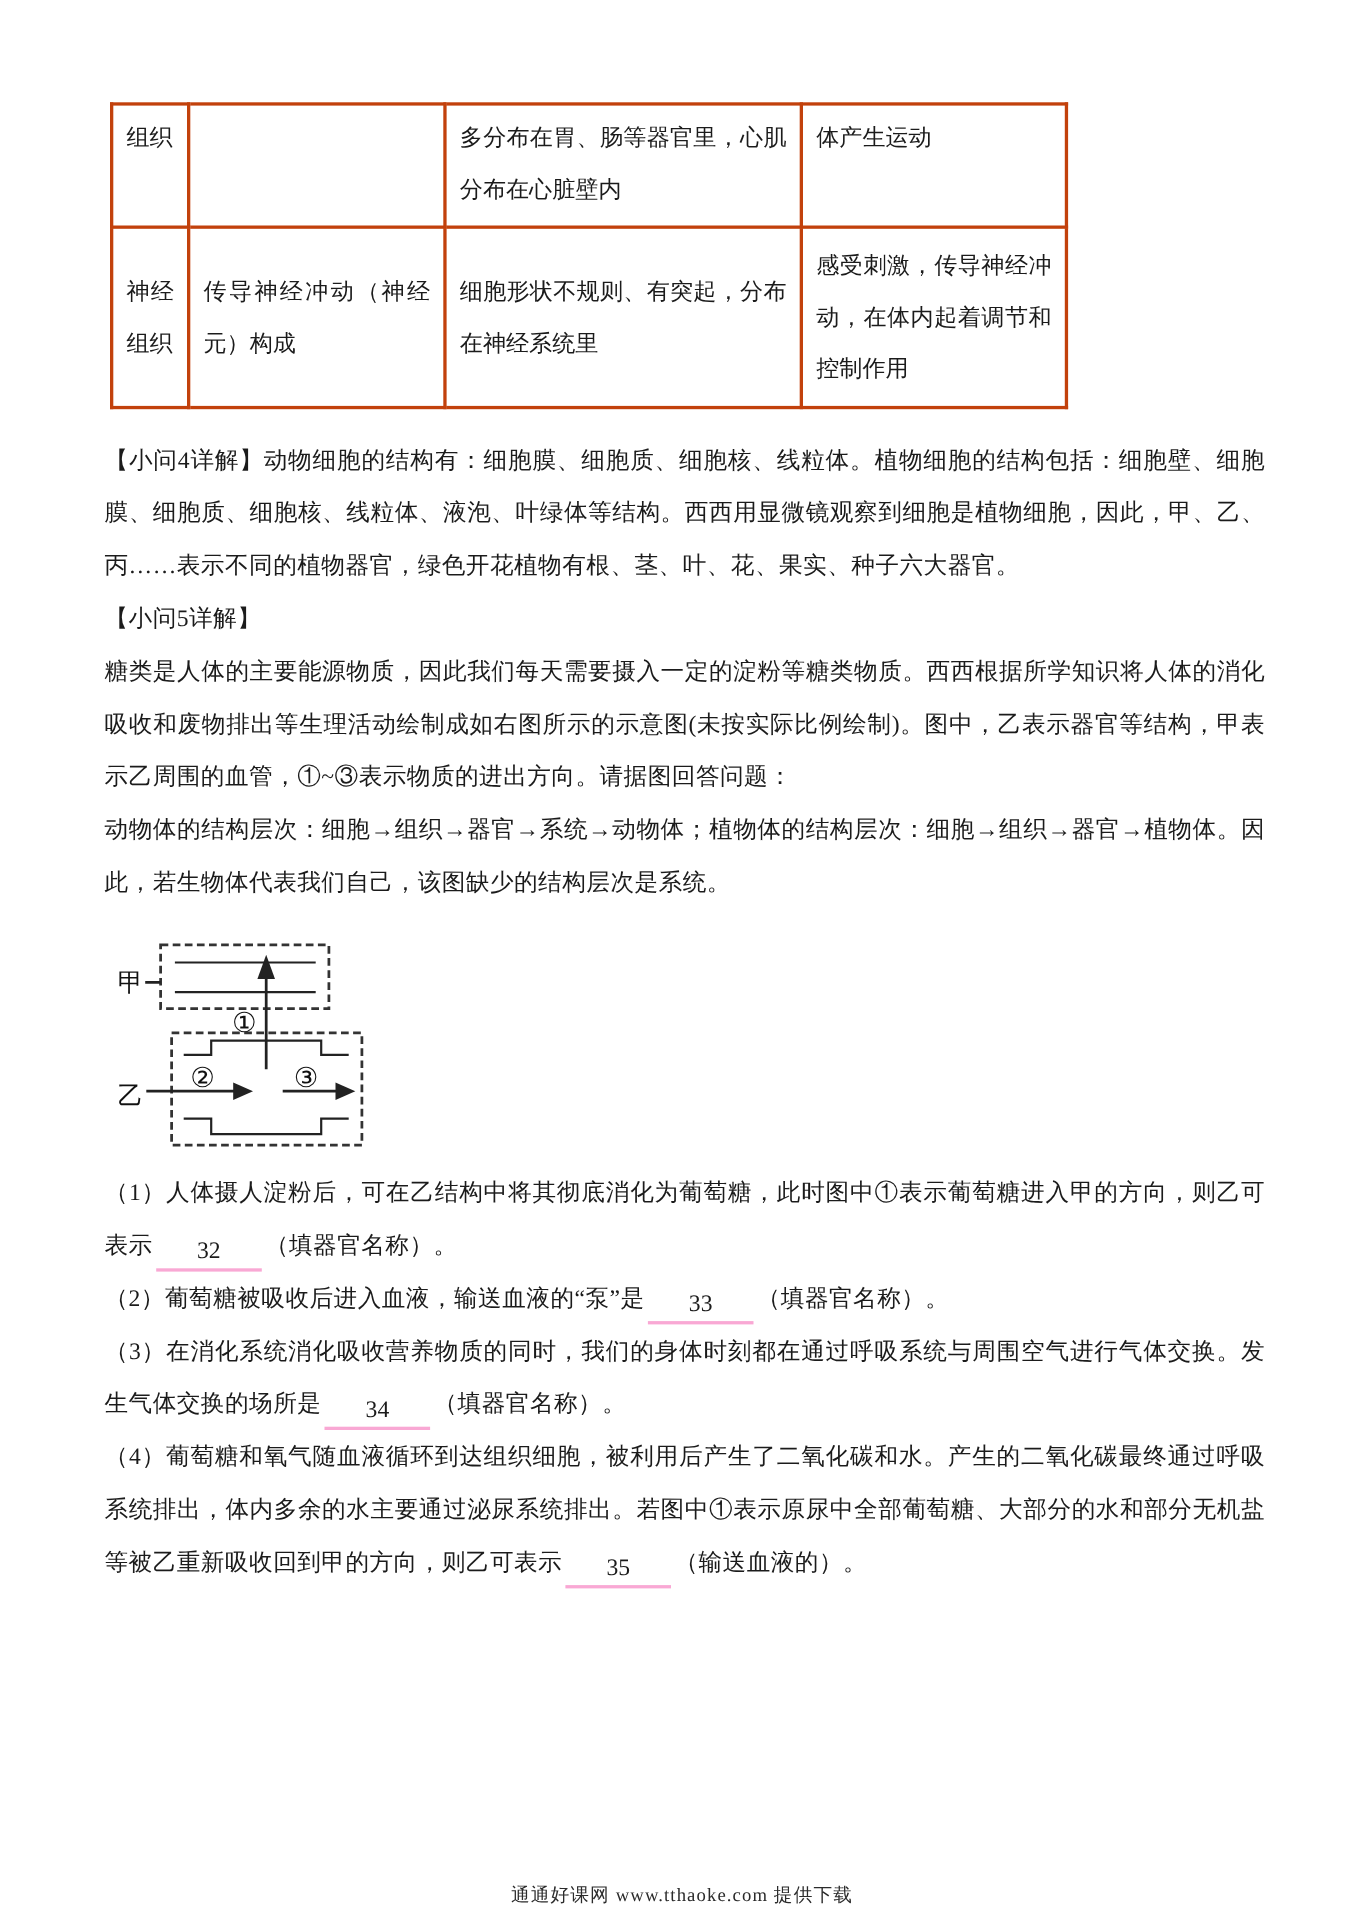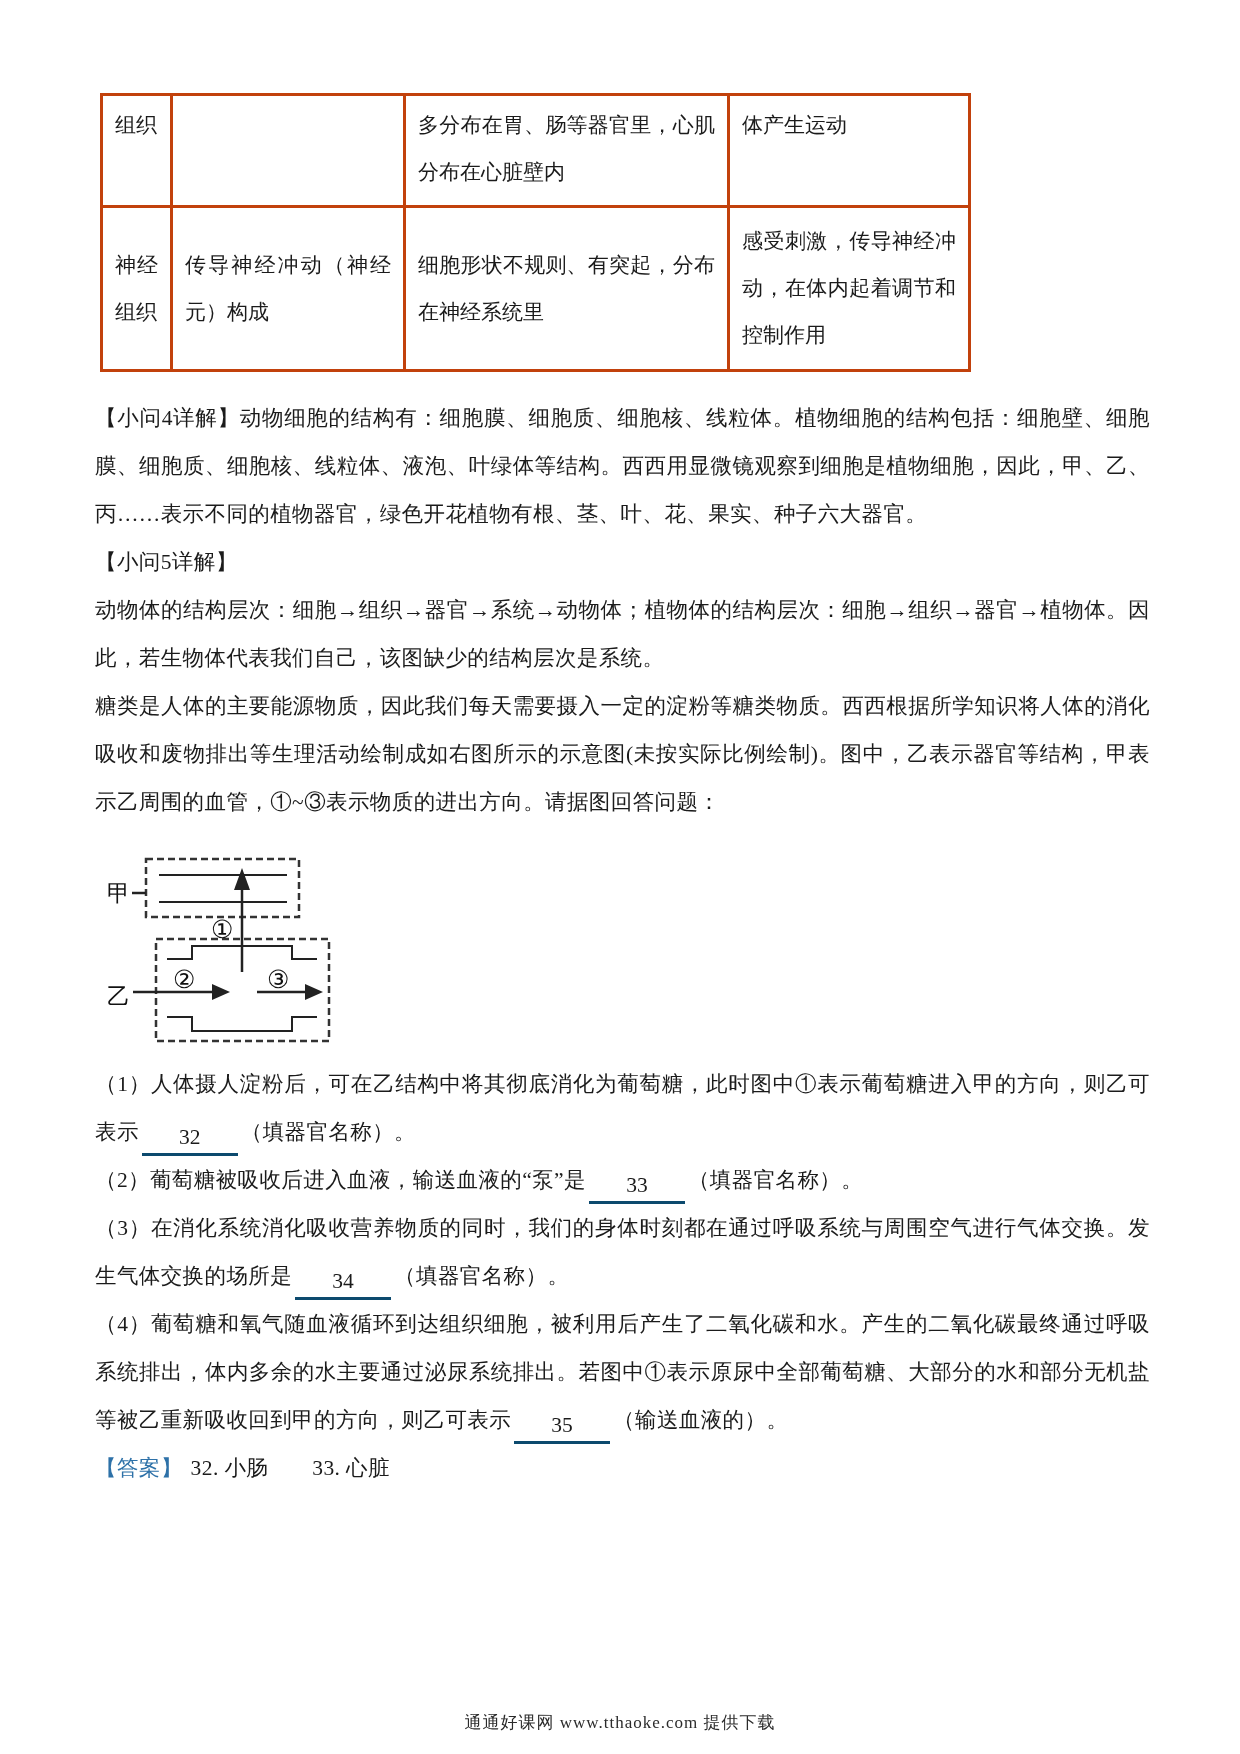--- a/index.html
+++ b/index.html
@@ -27,21 +27,21 @@
   }
   td.c1{padding:6px 10px;}
   tr.r1{height:112px;}
   tr.r1 td{vertical-align:top;}
   tr.r2{height:164px;}
   tr.r2 td{vertical-align:middle;}
   p.para{margin:0;line-height:48px;text-align:justify;}
   p.first{margin-top:22px;}
   .blank{
     display:inline-block;min-width:96px;text-align:center;
-    border-bottom:3px solid #0c4a6e;
+    border-bottom:3px solid #f9a8d4;
     height:32px;line-height:32px;vertical-align:-5px;
     margin:0 3px;letter-spacing:0;
   }
   .diagram{margin:18px 0 4px 4px;height:212px;}
   .diagram svg{display:block;}
   .dz-text{font-size:23px;fill:#111;font-family:"Liberation Serif","DejaVu Serif",serif;}
   .dz-circ{font-size:25px;fill:#111;font-family:"Liberation Serif","DejaVu Serif",serif;}
   p.answer{margin:0;line-height:48px;}
   p.answer .tag{color:#2d71a8;}
   p.answer .item1{margin-left:8px;}
@@ -74,22 +74,22 @@
         <td class="c1">神经组织</td>
         <td>传导神经冲动（神经元）构成</td>
         <td>细胞形状不规则、有突起，分布在神经系统里</td>
         <td>感受刺激，传导神经冲动，在体内起着调节和控制作用</td>
       </tr>
     </tbody>
   </table>
 
   <p class="para first">【小问4详解】动物细胞的结构有：细胞膜、细胞质、细胞核、线粒体。植物细胞的结构包括：细胞壁、细胞膜、细胞质、细胞核、线粒体、液泡、叶绿体等结构。西西用显微镜观察到细胞是植物细胞，因此，甲、乙、丙……表示不同的植物器官，绿色开花植物有根、茎、叶、花、果实、种子六大器官。</p>
   <p class="para">【小问5详解】</p>
+  <p class="para">糖类是人体的主要能源物质，因此我们每天需要摄入一定的淀粉等糖类物质。西西根据所学知识将人体的消化吸收和废物排出等生理活动绘制成如右图所示的示意图(未按实际比例绘制)。图中，乙表示器官等结构，甲表示乙周围的血管，①~③表示物质的进出方向。请据图回答问题：</p>
   <p class="para">动物体的结构层次：细胞→组织→器官→系统→动物体；植物体的结构层次：细胞→组织→器官→植物体。因此，若生物体代表我们自己，该图缺少的结构层次是系统。</p>
-  <p class="para">糖类是人体的主要能源物质，因此我们每天需要摄入一定的淀粉等糖类物质。西西根据所学知识将人体的消化吸收和废物排出等生理活动绘制成如右图所示的示意图(未按实际比例绘制)。图中，乙表示器官等结构，甲表示乙周围的血管，①~③表示物质的进出方向。请据图回答问题：</p>
 
   <div class="diagram">
     <svg width="340" height="212" viewBox="0 0 340 212" xmlns="http://www.w3.org/2000/svg">
 
       <rect x="47" y="15" width="153" height="58" fill="none" stroke="#333" stroke-width="2.5" stroke-dasharray="7,4"></rect>
       <line x1="60" y1="31" x2="188" y2="31" stroke="#222" stroke-width="2"></line>
       <line x1="60" y1="58" x2="188" y2="58" stroke="#222" stroke-width="2"></line>
       <text x="8" y="57" class="dz-text">甲</text>
       <line x1="33" y1="49" x2="47" y2="49" stroke="#222" stroke-width="2.5"></line>
 
@@ -114,17 +114,16 @@
 
   <p class="para"><span>（1）人体摄人淀粉后，可在乙结构中将其彻底消化为葡萄糖，此时图中①表示葡萄糖进入甲的方向，则乙可表示</span><span class="blank">32</span><span>（填器官名称）。</span></p>
 
   <p class="para"><span>（2）葡萄糖被吸收后进入血液，输送血液的“泵”是</span><span class="blank">33</span><span>（填器官名称）。</span></p>
 
   <p class="para"><span>（3）在消化系统消化吸收营养物质的同时，我们的身体时刻都在通过呼吸系统与周围空气进行气体交换。发生气体交换的场所是</span><span class="blank">34</span><span>（填器官名称）。</span></p>
 
   <p class="para"><span>（4）葡萄糖和氧气随血液循环到达组织细胞，被利用后产生了二氧化碳和水。产生的二氧化碳最终通过呼吸系统排出，体内多余的水主要通过泌尿系统排出。若图中①表示原尿中全部葡萄糖、大部分的水和部分无机盐等被乙重新吸收回到甲的方向，则乙可表示</span><span class="blank">35</span><span>（输送血液的）。</span></p>
 
 
-  <p class="answer"><span class="tag">【答案】</span><span class="item1">32. 小肠</span><span class="item2">33. 心脏</span></p>
 
   <div class="footer">通通好课网  www.tthaoke.com  提供下载</div>
 
 </div>
 
 </body></html>

